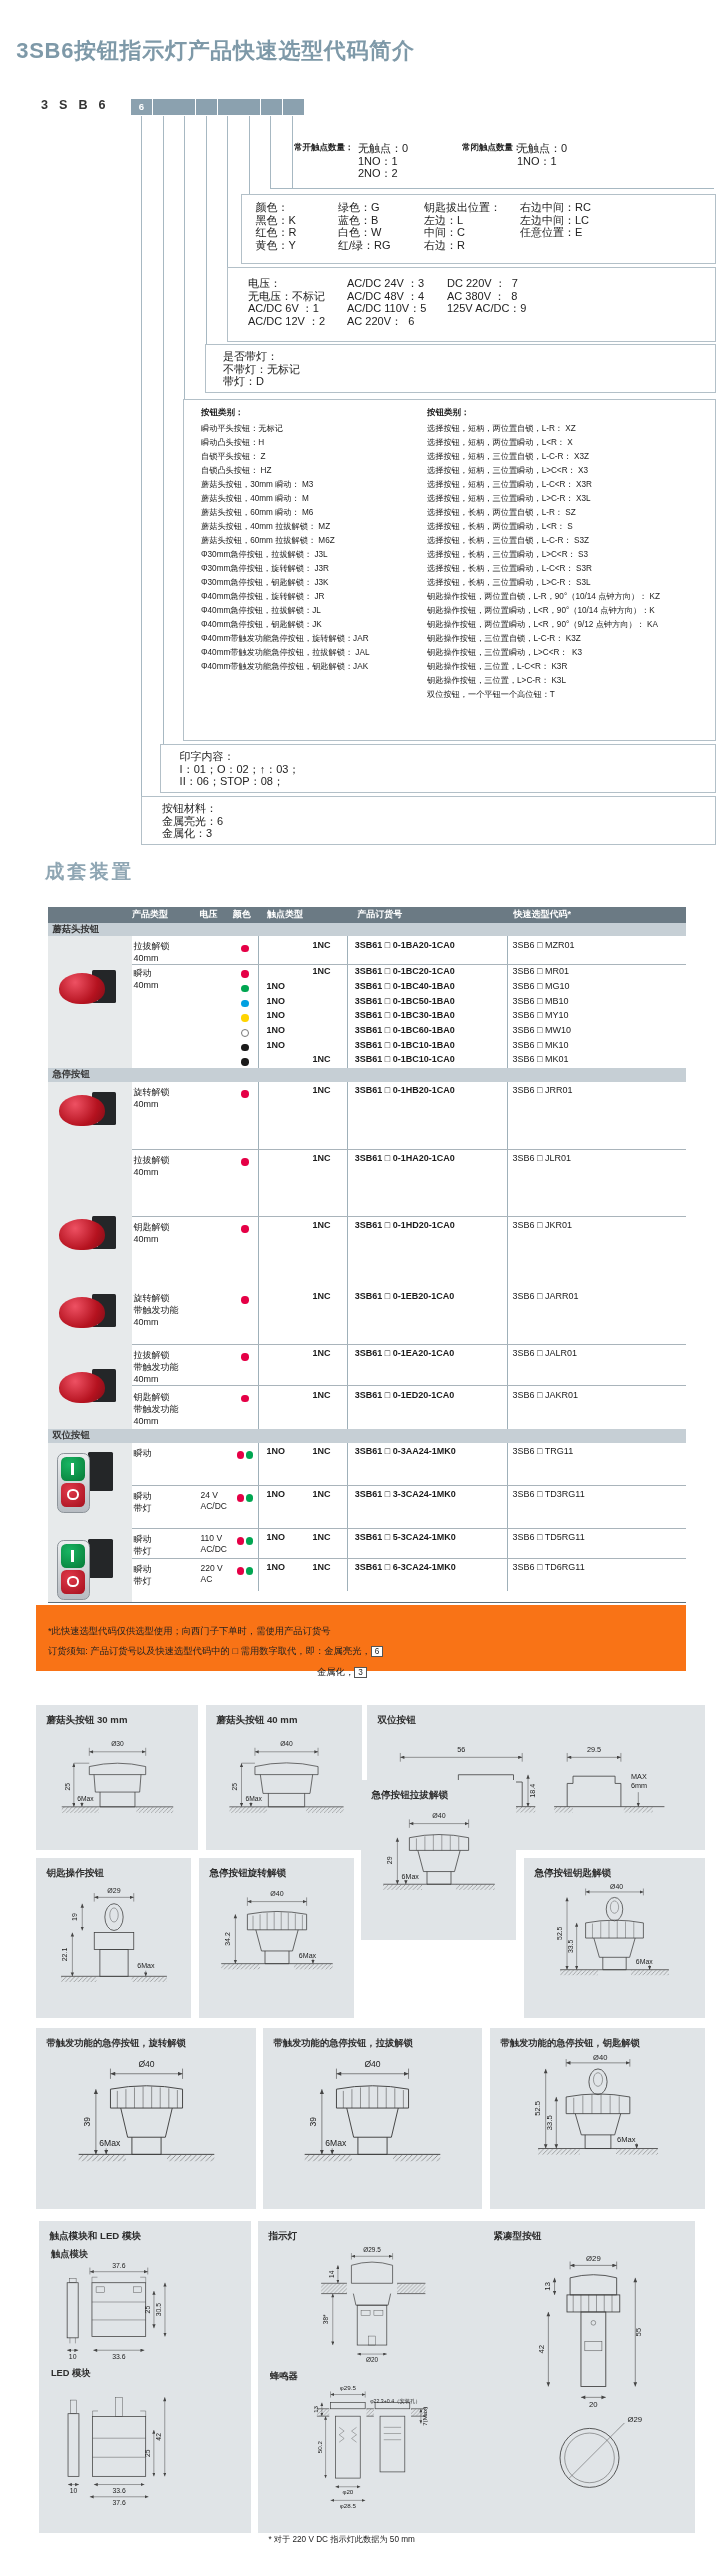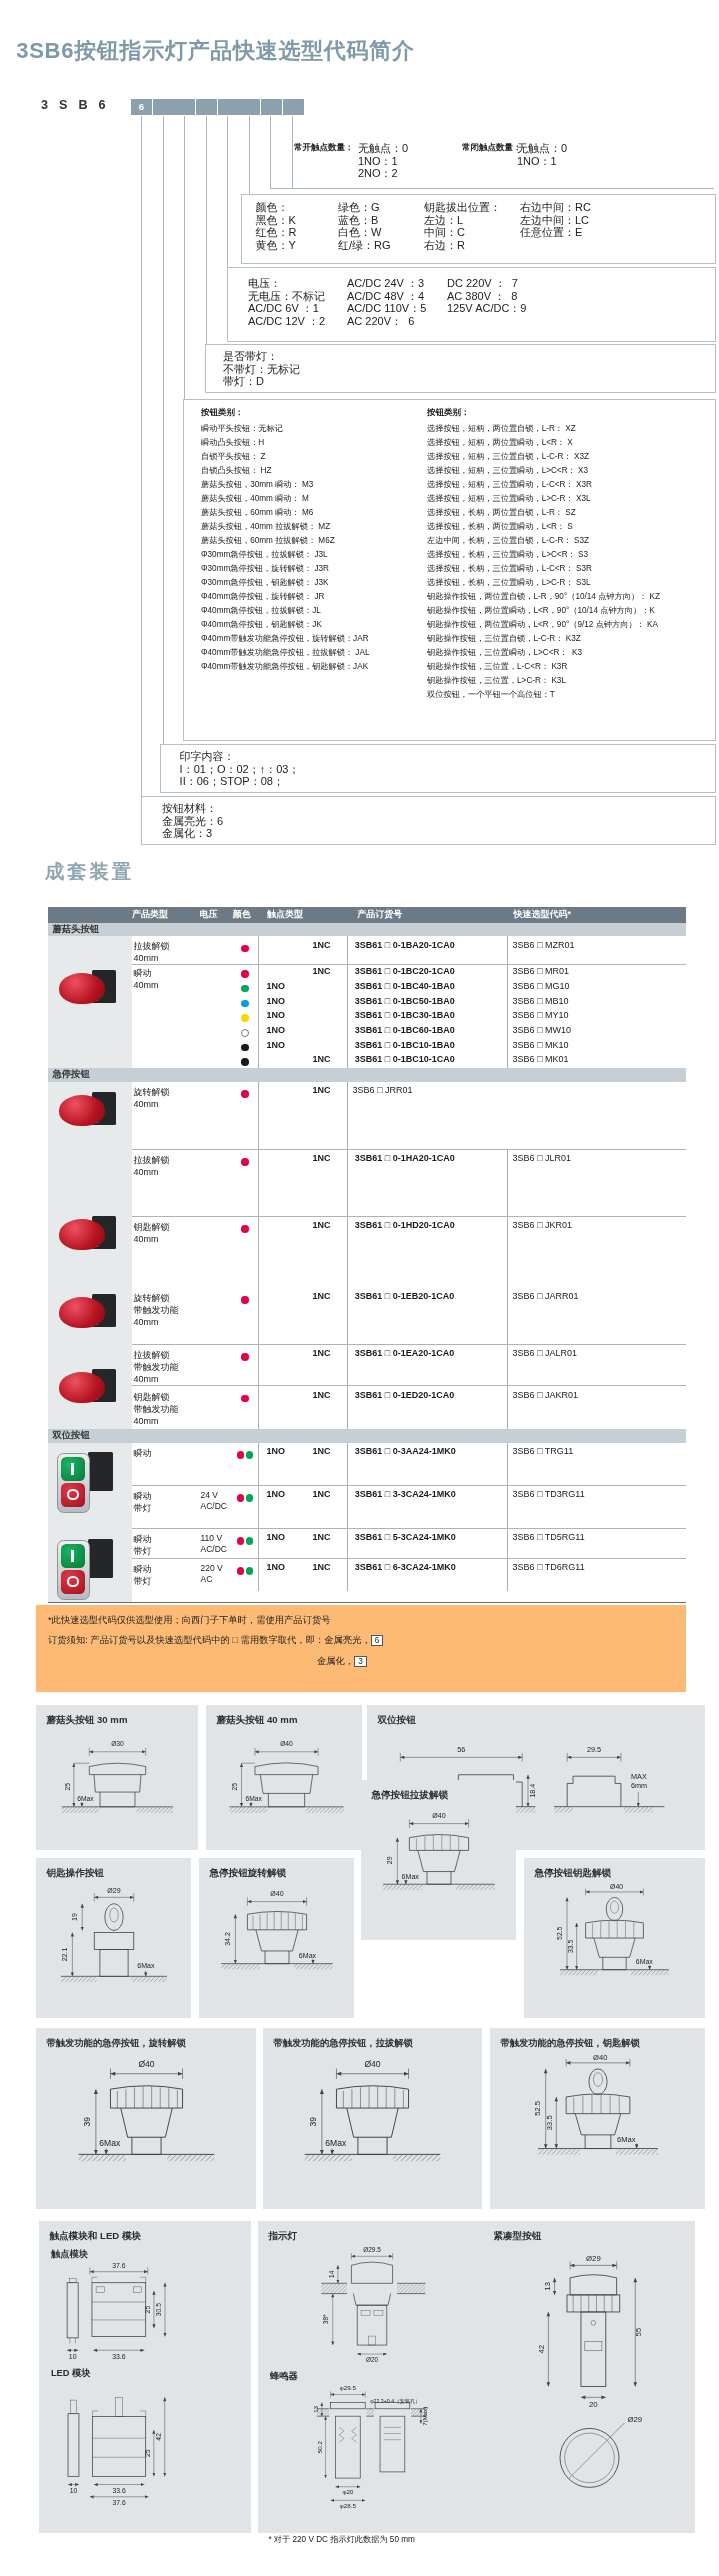--- a/index.html
+++ b/index.html
@@ -63,21 +63,21 @@
   .ph-mush .cap{position:absolute;left:4.5px;top:3px;width:46px;height:31px;background:radial-gradient(circle at 35% 30%,#ee5163,#b5121f 60%,#7e0d16);border-radius:50% 50% 46% 46%}
   .ph-twin{position:relative;width:59px;height:65px;margin-left:7.4px}
   .ph-twin .blk{position:absolute;right:1.5px;top:1.5px;width:25px;height:39px;background:#242628;border-radius:1.5px}
   .ph-twin .frame{position:absolute;left:1.5px;top:3px;width:31px;height:58px;background:linear-gradient(#eceeef,#b7bcc2);border-radius:6.7px;border:0.7px solid #8d949a}
   .ph-twin .bgreen{position:absolute;left:5.2px;top:6.7px;width:24px;height:24px;background:radial-gradient(circle at 35% 30%,#19b563,#067a37);border-radius:5.2px}
   .ph-twin .bgreen:after{content:"";position:absolute;left:10.4px;top:6px;width:3px;height:12px;background:#fff}
   .ph-twin .bred{position:absolute;left:5.2px;top:33px;width:24px;height:24px;background:radial-gradient(circle at 35% 30%,#e0394a,#a40f1c);border-radius:5.2px}
   .ph-twin .bred:after{content:"";position:absolute;left:6.7px;top:6px;width:7.4px;height:7.4px;border:2.2px solid #fff;border-radius:50%}
 
   
-  .note-box{position:absolute;left:36px;top:1605px;width:650px;height:87px;background:#fdba74;box-sizing:border-box;padding:9px 12px;font-size:9.3px;color:#222}
+  .note-box{position:absolute;left:36px;top:1605px;width:650px;height:66px;background:#f97316;box-sizing:border-box;padding:20px 12px;font-size:9.3px;color:#222}
   .note-box .nline{margin-bottom:7.4px}
   .nbox{display:inline-block;border:0.7px solid #555;padding:0 3px;font-size:8.2px;background:#fff}
   .nindent{margin-left:269px}
 
   
   .card{position:absolute;background:#E0E4E7;box-sizing:border-box;padding:9px 10.4px}
   .card .ctitle{font-size:9.6px;font-weight:bold;color:#2e2e2e;margin-bottom:3px}
   .card .csub{font-size:9.3px;font-weight:bold;color:#2e2e2e;margin:4.5px 0 1.5px 1.5px}
   .card svg{display:block;margin:0 auto}
   .card .fnote{font-size:8.2px;color:#222;margin-top:20px}
@@ -227,21 +227,21 @@
     <div class="glabel" style="left:243px;top:7.4px">按钮类别：</div>
     <div class="dcol items19" style="left:243px;top:22px;font-size:8.2px">
         <div class="dl">选择按钮，短柄，两位置自锁，L-R： XZ</div>
         <div class="dl">选择按钮，短柄，两位置瞬动，L&lt;R： X</div>
         <div class="dl">选择按钮，短柄，三位置自锁，L-C-R： X3Z</div>
         <div class="dl">选择按钮，短柄，三位置瞬动，L&gt;C&lt;R： X3</div>
         <div class="dl">选择按钮，短柄，三位置瞬动，L-C&lt;R： X3R</div>
         <div class="dl">选择按钮，短柄，三位置瞬动，L&gt;C-R： X3L</div>
         <div class="dl">选择按钮，长柄，两位置自锁，L-R： SZ</div>
         <div class="dl">选择按钮，长柄，两位置瞬动，L&lt;R： S</div>
-        <div class="dl">左边中间，长柄，三位置自锁，L-C-R： S3Z</div>
+        <div class="dl">选择按钮，长柄，三位置自锁，L-C-R： S3Z</div>
         <div class="dl">选择按钮，长柄，三位置瞬动，L&gt;C&lt;R： S3</div>
         <div class="dl">选择按钮，长柄，三位置瞬动，L-C&lt;R： S3R</div>
         <div class="dl">选择按钮，长柄，三位置瞬动，L&gt;C-R： S3L</div>
         <div class="dl">钥匙操作按钮，两位置自锁，L-R，90°（10/14 点钟方向）： KZ</div>
         <div class="dl">钥匙操作按钮，两位置瞬动，L&lt;R，90°（10/14 点钟方向）：K</div>
         <div class="dl">钥匙操作按钮，两位置瞬动，L&lt;R，90°（9/12 点钟方向）： KA</div>
         <div class="dl">钥匙操作按钮，三位置自锁，L-C-R： K3Z</div>
         <div class="dl">钥匙操作按钮，三位置瞬动，L&gt;C&lt;R：  K3</div>
         <div class="dl">钥匙操作按钮，三位置，L-C&lt;R： K3R</div>
         <div class="dl">钥匙操作按钮，三位置，L&gt;C-R： K3L</div>
@@ -384,20 +384,21 @@
           <div class="ctype">
               <div>旋转解锁</div>
               <div>40mm</div>
             </div>
           <div class="cvolt"></div>
           <div class="ents">
               <div class="ent">
                 <div class="cdot"><span class="dot" data-color="red"></span></div>
                 <div class="cno"></div>
                 <div class="cnc">1NC</div>
+                <div class="cord">3SB61 □ 0-1HB20-1CA0</div>
                 <div class="ccode">3SB6 □ JRR01</div>
               </div>
             </div>
         </div>
         <div class="rw" style="min-height:67px">
           <div class="ctype">
               <div>拉拔解锁</div>
               <div>40mm</div>
             </div>
           <div class="cvolt"></div>

